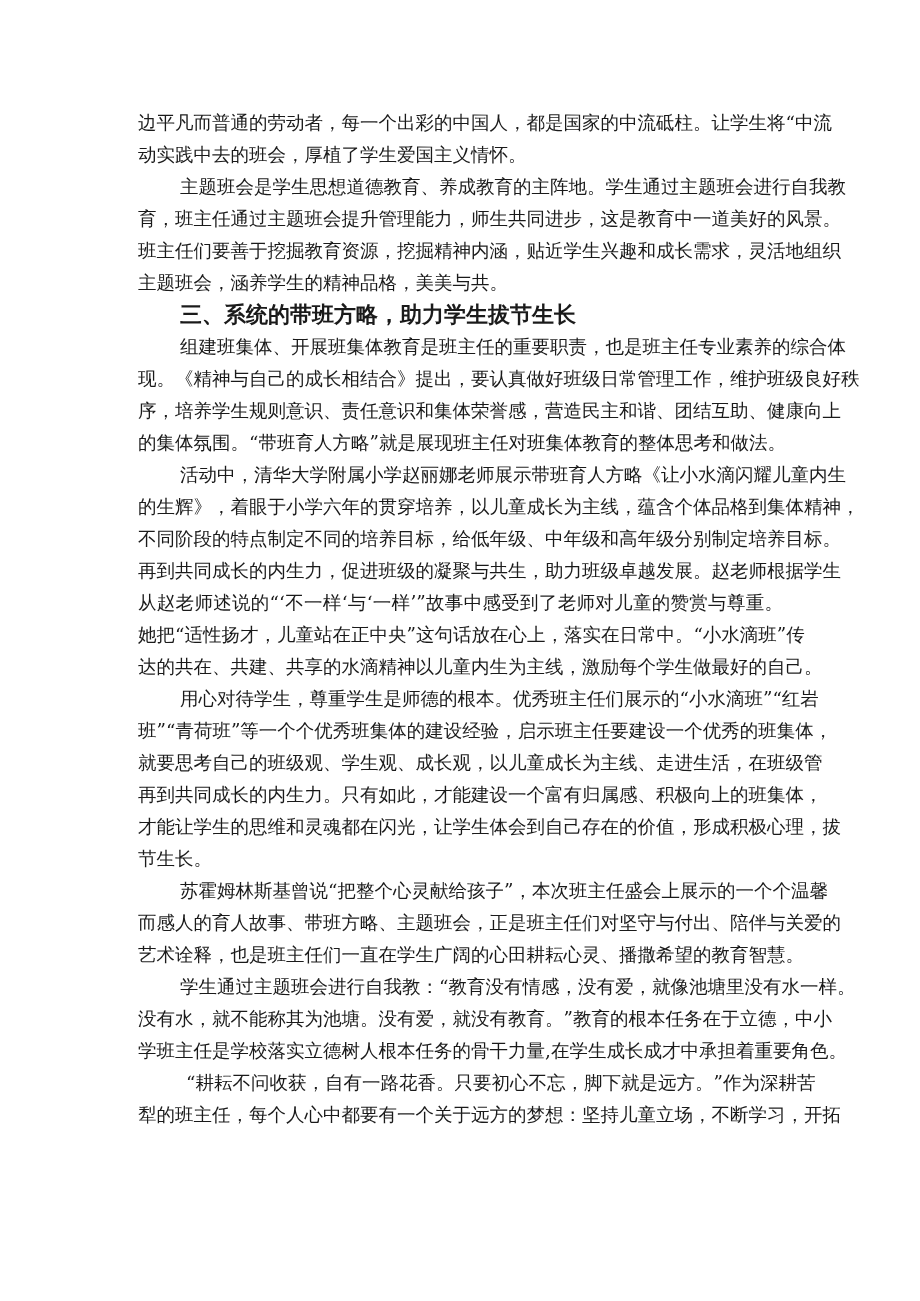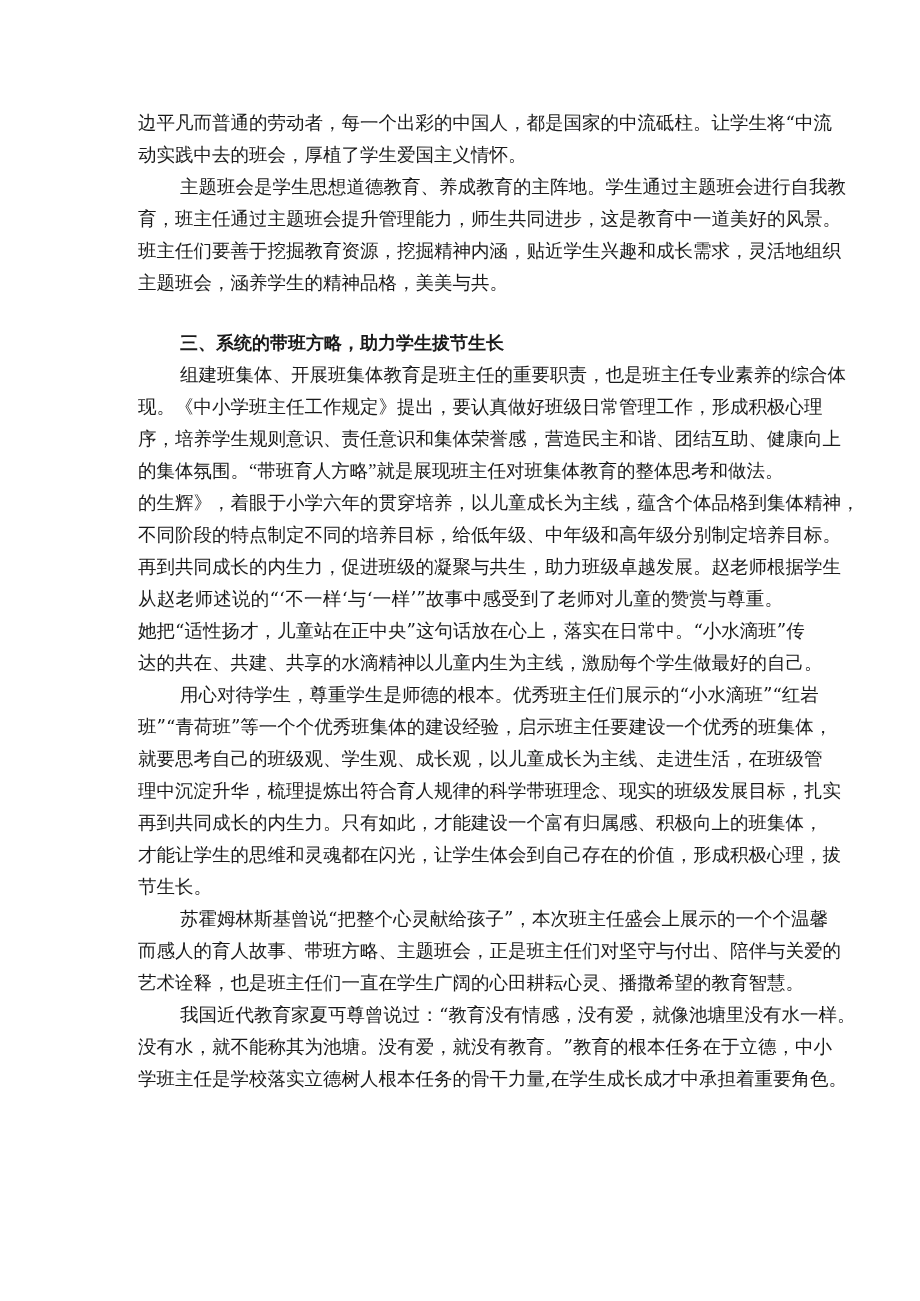--- a/index.html
+++ b/index.html
@@ -34,34 +34,32 @@
       line-height: 32px;
       font-size: 18.5px;
       white-space: nowrap;
       overflow: visible;
       text-align: justify;
       text-align-last: justify;
       letter-spacing: 0px;
     }
     .line.last {
       text-align-last: left;
-      font-family: Liberation Serif, serif;
     }
     .line.indent {
       padding-left: 42px;
     }
     .line.indent2 {
       padding-left: 48px;
     }
     .heading {
       font-weight: bold;
       font-family: "DejaVu Sans", "Liberation Sans", sans-serif;
-      font-size: 18px;
+      font-size: 22px;
       text-align-last: left;
-      margin-top: 28px;
     }
     .para {
       margin: 0;
     }
   </style>
 </head>
 <body>
 
 <div class="page">
   <div class="content">
@@ -77,51 +75,55 @@
       <div class="line">班主任们要善于挖掘教育资源，挖掘精神内涵，贴近学生兴趣和成长需求，灵活地组织</div>
       <div class="line last">主题班会，涵养学生的精神品格，美美与共。</div>
     </div>
 
     <div class="para">
       <div class="line indent heading last">三、系统的带班方略，助力学生拔节生长</div>
     </div>
 
     <div class="para">
       <div class="line indent">组建班集体、开展班集体教育是班主任的重要职责，也是班主任专业素养的综合体</div>
-      <div class="line">现。《中小学班主任工作规定》提出，要认真做好班级日常管理工作，形成积极心理</div>
+      <div class="line">现。《精神与自己的成长相结合》提出，要认真做好班级日常管理工作，维护班级良好秩</div>
       <div class="line">序，培养学生规则意识、责任意识和集体荣誉感，营造民主和谐、团结互助、健康向上</div>
       <div class="line last">的集体氛围。“带班育人方略”就是展现班主任对班集体教育的整体思考和做法。</div>
     </div>
 
     <div class="para">
+      <div class="line indent">活动中，清华大学附属小学赵丽娜老师展示带班育人方略《让小水滴闪耀儿童内生</div>
       <div class="line">的生辉》，着眼于小学六年的贯穿培养，以儿童成长为主线，蕴含个体品格到集体精神，</div>
       <div class="line">不同阶段的特点制定不同的培养目标，给低年级、中年级和高年级分别制定培养目标。</div>
       <div class="line">再到共同成长的内生力，促进班级的凝聚与共生，助力班级卓越发展。赵老师根据学生</div>
       <div class="line">从赵老师述说的“‘不一样‘与‘一样’”故事中感受到了老师对儿童的赞赏与尊重。</div>
       <div class="line">她把“适性扬才，儿童站在正中央”这句话放在心上，落实在日常中。“小水滴班”传</div>
       <div class="line last">达的共在、共建、共享的水滴精神以儿童内生为主线，激励每个学生做最好的自己。</div>
     </div>
 
     <div class="para">
       <div class="line indent">用心对待学生，尊重学生是师德的根本。优秀班主任们展示的“小水滴班”“红岩</div>
       <div class="line">班”“青荷班”等一个个优秀班集体的建设经验，启示班主任要建设一个优秀的班集体，</div>
       <div class="line">就要思考自己的班级观、学生观、成长观，以儿童成长为主线、走进生活，在班级管</div>
-      <div class="line">理中沉淀升华，梳理提炼出符合育人规律的科学带班理念、现实的班级发展目标，扎实</div>
       <div class="line">再到共同成长的内生力。只有如此，才能建设一个富有归属感、积极向上的班集体，</div>
       <div class="line">才能让学生的思维和灵魂都在闪光，让学生体会到自己存在的价值，形成积极心理，拔</div>
       <div class="line last">节生长。</div>
     </div>
 
     <div class="para">
       <div class="line indent">苏霍姆林斯基曾说“把整个心灵献给孩子”，本次班主任盛会上展示的一个个温馨</div>
       <div class="line">而感人的育人故事、带班方略、主题班会，正是班主任们对坚守与付出、陪伴与关爱的</div>
       <div class="line last">艺术诠释，也是班主任们一直在学生广阔的心田耕耘心灵、播撒希望的教育智慧。</div>
     </div>
 
     <div class="para">
-      <div class="line indent">我国近代教育家夏丏尊曾说过：“教育没有情感，没有爱，就像池塘里没有水一样。</div>
+      <div class="line indent">学生通过主题班会进行自我教：“教育没有情感，没有爱，就像池塘里没有水一样。</div>
       <div class="line">没有水，就不能称其为池塘。没有爱，就没有教育。”教育的根本任务在于立德，中小</div>
       <div class="line">学班主任是学校落实立德树人根本任务的骨干力量,在学生成长成才中承担着重要角色。</div>
     </div>
 
+    <div class="para">
+      <div class="line indent2">“耕耘不问收获，自有一路花香。只要初心不忘，脚下就是远方。”作为深耕苦</div>
+      <div class="line">犁的班主任，每个人心中都要有一个关于远方的梦想：坚持儿童立场，不断学习，开拓</div>
+    </div>
 
   </div>
 </div>
 
 </body></html>

